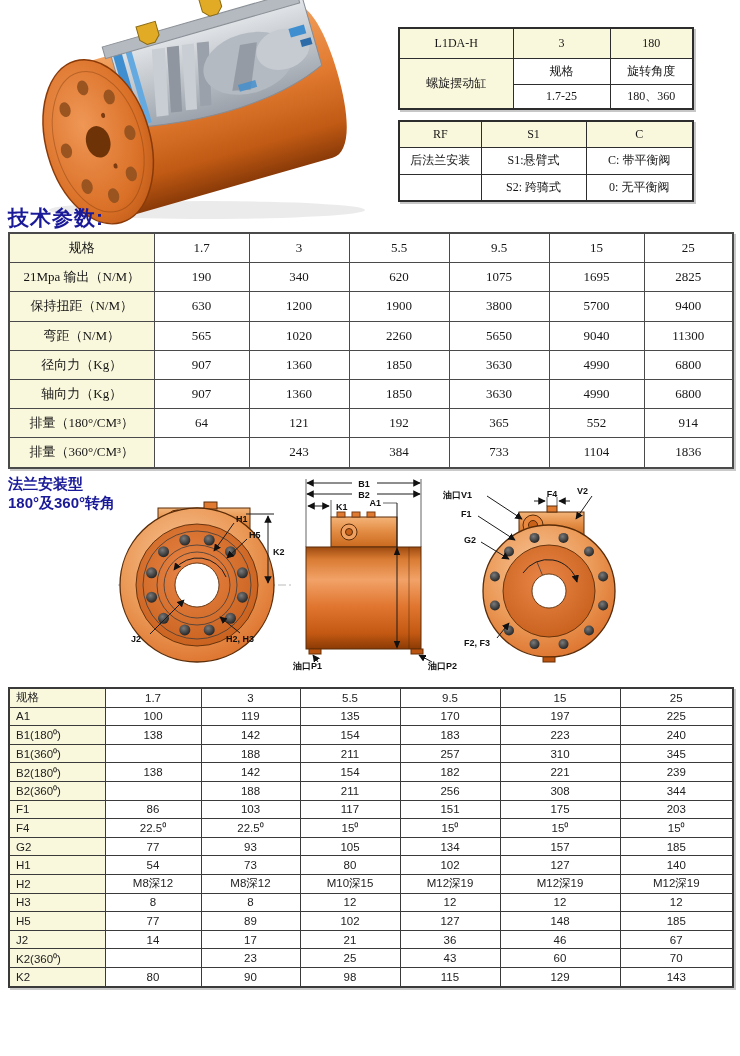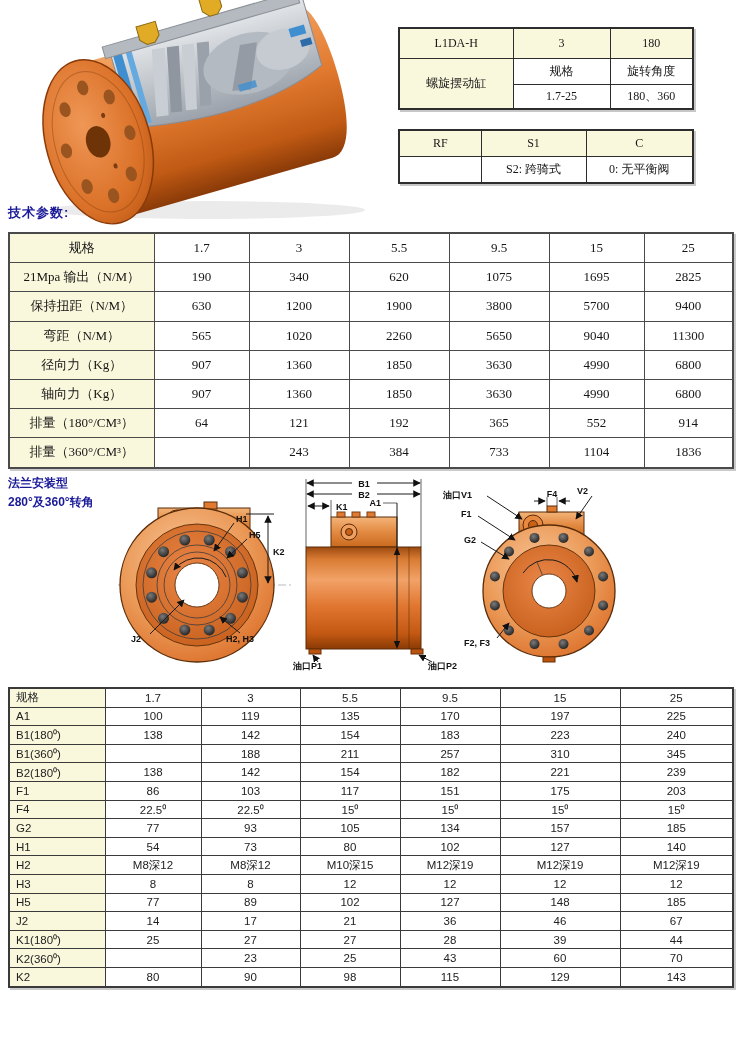--- a/index.html
+++ b/index.html
@@ -24,22 +24,22 @@
 
   table.tech td{font-family:"Liberation Serif","DejaVu Serif",serif;font-size:13px;
     text-align:center;height:26.2px;color:#161616;}
   table.tech td.lab{background:#faf8dc;}
 
   table.dims{border:2px solid #3a3a3a;}
   table.dims td{border:1px solid #3a3a3a;font-size:11.5px;height:15.6px;text-align:center;color:#222;}
   table.dims td.lab{background:#faf8dc;text-align:left;padding-left:6px;}
 
   .blue-title{color:#1a1a99;font-weight:bold;}
-  #tech-title{font-size:13px;letter-spacing:1px;}
-  #flange-title{font-size:12px;line-height:19px;}
+  #tech-title{font-size:21px;letter-spacing:1px;}
+  #flange-title{font-size:15px;line-height:19px;}
 
   svg text.dlab{font-family:"Liberation Sans",sans-serif;font-weight:bold;font-size:9px;fill:#111;}
   svg .ln{stroke:#1c1c1c;stroke-width:1;fill:none;}
   svg .thin{stroke:#3c3c3c;stroke-width:0.8;fill:none;}
 </style>
 </head>
 <body>
 
 <div class="abs" style="left:12px;top:0;width:385px;height:228px;">
 <svg width="385" height="228" viewBox="0 0 385 228">
@@ -118,33 +118,38 @@
       <td rowspan="2" class="cream">螺旋摆动缸</td>
       <td>规格</td>
       <td>旋转角度</td>
     </tr>
     <tr style="height:25px">
       <td>1.7-25</td>
       <td>180、360</td>
     </tr>
   </tbody>
     </table>
-  <table class="code" style="width:294px;margin-top:19px;">
+  <table class="code" style="width:294px;margin-top:10px;">
     <colgroup>
         <col style="width:82px">
         <col style="width:105px">
         <col style="width:107px">
       </colgroup>
     <tbody>
         <tr style="height:26px">
       <td class="cream">RF</td>
       <td class="cream">S1</td>
       <td class="cream">C</td>
     </tr>
     <tr style="height:27px">
+      <td>后法兰安装</td>
+      <td>S1:悬臂式</td>
+      <td>C: 带平衡阀</td>
+    </tr>
+    <tr style="height:27px">
       <td></td>
       <td>S2: 跨骑式</td>
       <td>0: 无平衡阀</td>
     </tr>
   </tbody>
     </table>
 </div>
 
 <div id="tech-title" class="abs blue-title" style="left:8px;top:204px;">技术参数:</div>
 
@@ -229,21 +234,21 @@
         <td>384</td>
         <td>733</td>
         <td>1104</td>
         <td>1836</td>
       </tr>
     </tbody>
 </table>
 
 <div id="flange-title" class="abs blue-title" style="left:8px;top:474px;">
   <div>法兰安装型</div>
-  <div>280°及360°转角</div>
+  <div>180°及360°转角</div>
 </div>
 
 <div class="abs" style="left:0;top:470px;width:740px;height:218px;">
 <svg width="740" height="218" viewBox="0 0 740 218">
   <defs>
     <marker id="arw" viewBox="0 0 10 10" refX="9" refY="5" markerWidth="7.5" markerHeight="7.5" orient="auto-start-reverse">
       <path d="M0 0 L10 5 L0 10 z" fill="#111"></path>
     </marker>
     <radialGradient id="gFlange" cx="0.42" cy="0.35" r="0.75">
       <stop offset="0" stop-color="#f8c79b"></stop>
@@ -440,20 +445,29 @@
       <tr>
         <td class="lab">B2(180⁰)</td>
         <td>138</td>
         <td>142</td>
         <td>154</td>
         <td>182</td>
         <td>221</td>
         <td>239</td>
       </tr>
       <tr>
+        <td class="lab">B2(360⁰)</td>
+        <td></td>
+        <td>188</td>
+        <td>211</td>
+        <td>256</td>
+        <td>308</td>
+        <td>344</td>
+      </tr>
+      <tr>
         <td class="lab">F1</td>
         <td>86</td>
         <td>103</td>
         <td>117</td>
         <td>151</td>
         <td>175</td>
         <td>203</td>
       </tr>
       <tr>
         <td class="lab">F4</td>
@@ -512,29 +526,20 @@
       <tr>
         <td class="lab">J2</td>
         <td>14</td>
         <td>17</td>
         <td>21</td>
         <td>36</td>
         <td>46</td>
         <td>67</td>
       </tr>
       <tr>
-        <td class="lab">K1(180⁰)</td>
-        <td>25</td>
-        <td>27</td>
-        <td>27</td>
-        <td>28</td>
-        <td>39</td>
-        <td>44</td>
-      </tr>
-      <tr>
         <td class="lab">K2(360⁰)</td>
         <td></td>
         <td>23</td>
         <td>25</td>
         <td>43</td>
         <td>60</td>
         <td>70</td>
       </tr>
       <tr>
         <td class="lab">K2</td>

